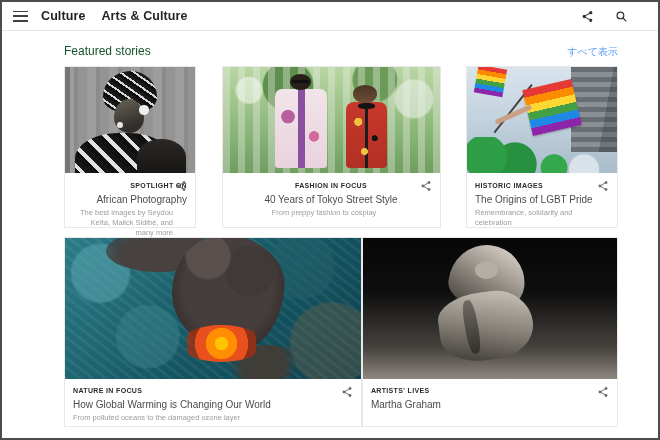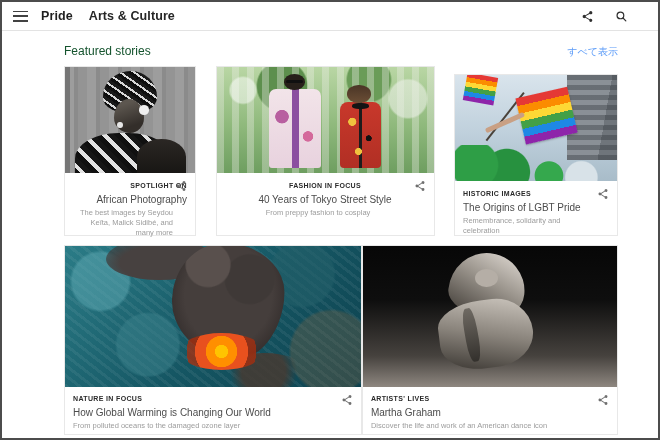--- a/index.html
+++ b/index.html
@@ -24,21 +24,21 @@
   
   .content { padding:0 40px 0 62px; }
   .section-head { margin:9px 0 3px; display:flex; justify-content:space-between; align-items:center; }
   .section-title { font-size:12px; font-weight:400; color:#14532d; line-height:23px; }
   .show-all { font-size:10px; color:#5b9bf8; text-decoration:none; cursor:pointer; }
 
   .row { display:flex; justify-content:space-between; }
   .row-bottom { margin-top:9px; }
 
   .card { background:#fff; border:1px solid #e8e8e8; cursor:pointer; }
-  .c1 { width:132px;text-align:right; } .c2 { width:219px;text-align:center; } .c3 { width:164px;margin-top:8px; }
+  .c1 { width:132px;text-align:right; } .c2 { width:219px;text-align:center; } .c3 { width:152px; }
   .c4 { width:321px; } .c5 { width:276px; }
 
   .art { position:relative; overflow:hidden; width:100%; }
   .row-top .art { height:106px; }
   .row-bottom .art { height:141px; }
 
   .meta { position:relative; padding:6px 8px; }
   .row-top .meta { height:54px; }
   .row-bottom .meta { height:47px; padding-top:5px; }
   .cat { font-size:7px; font-weight:700; color:#2a2a2a; letter-spacing:.35px;
@@ -150,21 +150,21 @@
 
 <div class="frame">
 
   <header class="topbar">
     <div class="hamburger">
       <span></span>
         <span></span>
         <span></span>
     </div>
     <div class="logo">
-      <span class="lg-b">Pride</span><span class="lg-r">Arts &amp; Culture</span>
+      <span class="lg-b">Culture</span><span class="lg-r">Arts &amp; Culture</span>
     </div>
     <div class="topbar-actions">
       <span class="tb-icon">
         <svg viewBox="0 0 24 24" fill="currentColor">
             <path d="M18 16.1c-.76 0-1.44.3-1.96.77L8.9 12.7c.05-.23.1-.46.1-.7s-.05-.47-.1-.7l7.05-4.11A2.99 2.99 0 0 0 21 5a3 3 0 1 0-6 0c0 .24.04.47.09.7L8.04 9.81A2.99 2.99 0 0 0 3 12a3 3 0 0 0 5.04 2.19l7.12 4.16c-.05.21-.08.43-.08.65a2.92 2.92 0 1 0 2.92-2.9z"></path>
           </svg>
       </span>
       <span class="tb-icon">
         <svg viewBox="0 0 24 24" fill="none" stroke="currentColor" stroke-width="2.2" stroke-linecap="round">
             <circle cx="10" cy="10" r="6.2"></circle>
@@ -272,21 +272,20 @@
       <article class="card c5">
         <div class="art art-graham">
           <i class="a5-hood"></i>
             <i class="a5-face"></i>
             <i class="a5-body"></i>
             <i class="a5-fold"></i>
         </div>
         <div class="meta">
           <div class="cat">ARTISTS' LIVES</div>
           <div class="title">Martha Graham</div>
-          <div class="desc">Discover the life and work of an American dance icon</div>
           <span class="share-btn">
             <svg viewBox="0 0 24 24" fill="currentColor">
                 <path d="M18 16.1c-.76 0-1.44.3-1.96.77L8.9 12.7c.05-.23.1-.46.1-.7s-.05-.47-.1-.7l7.05-4.11A2.99 2.99 0 0 0 21 5a3 3 0 1 0-6 0c0 .24.04.47.09.7L8.04 9.81A2.99 2.99 0 0 0 3 12a3 3 0 0 0 5.04 2.19l7.12 4.16c-.05.21-.08.43-.08.65a2.92 2.92 0 1 0 2.92-2.9z"></path>
               </svg>
           </span>
         </div>
       </article>
 
     </div>
 

